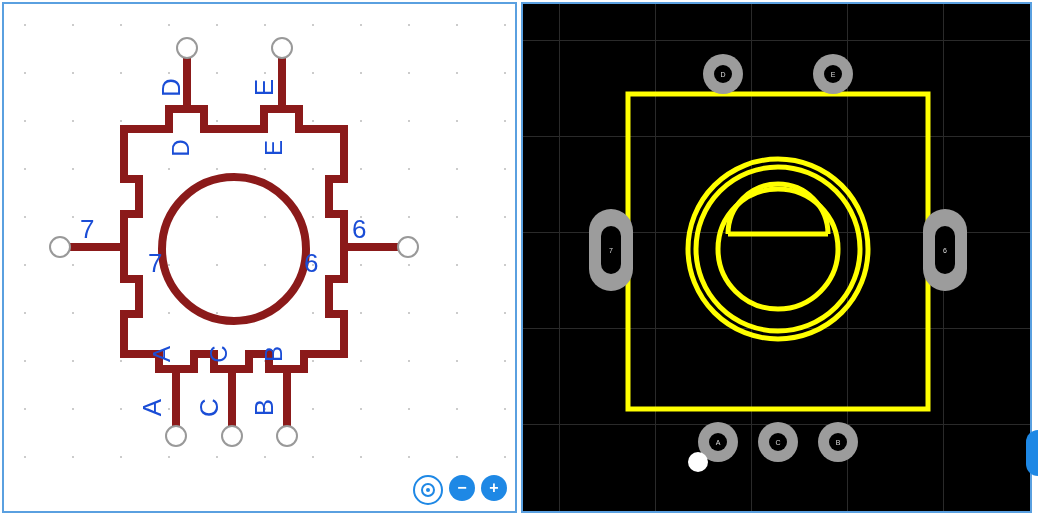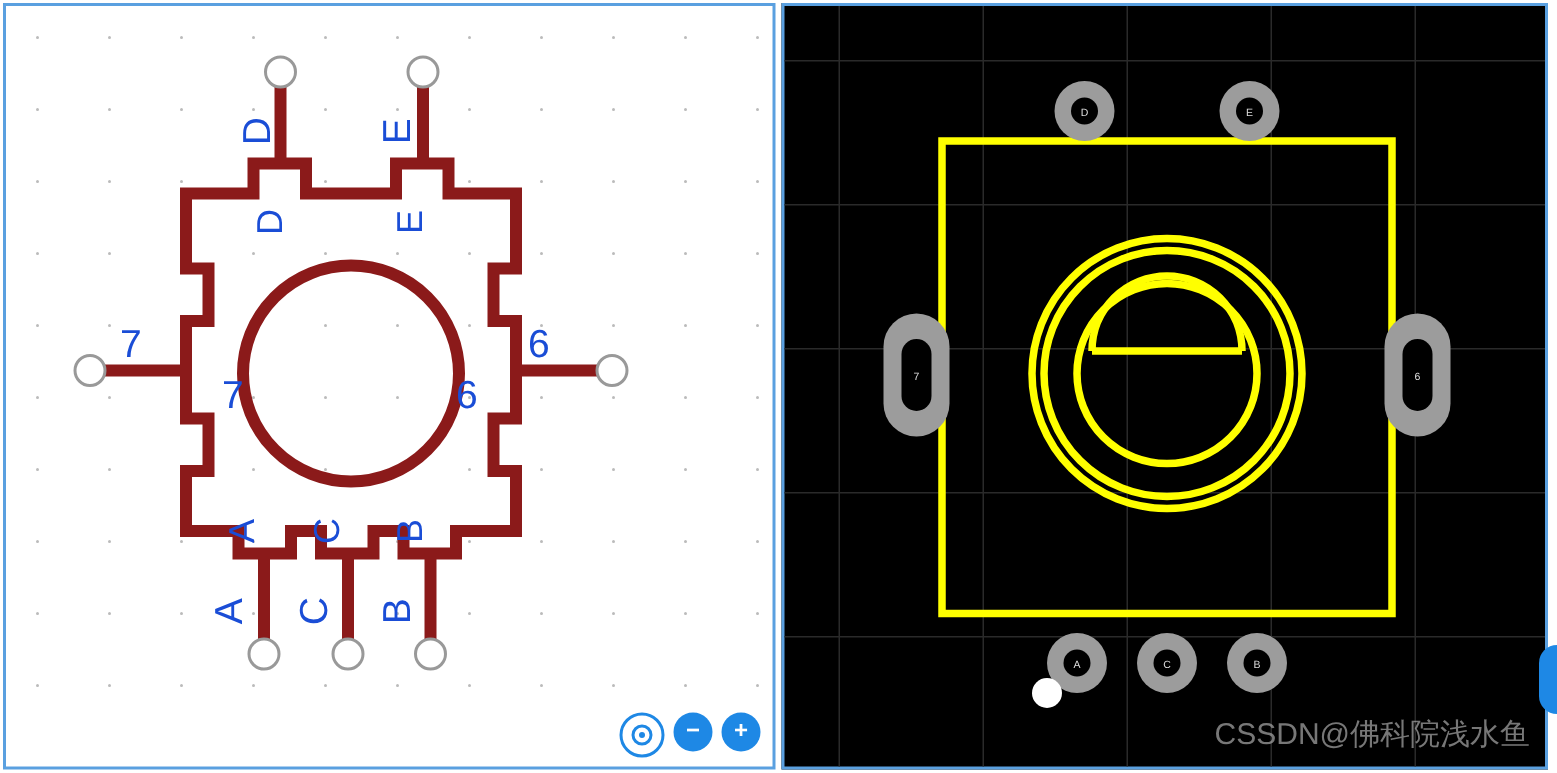--- a/index.html
+++ b/index.html
@@ -281,17 +281,16 @@
         <text x="88" y="249">7</text>
         <text x="422" y="249">6</text>
         <text x="195" y="441">A</text>
         <text x="255" y="441">C</text>
         <text x="315" y="441">B</text>
       </g>
 
       <circle cx="175" cy="458" r="10" fill="#fff"></circle>
     </svg>
 
-    <div class="wm">CSSDN@佛科院浅水鱼</div>
   </div>
 
   <div class="bluepill"></div>
 </div>
 
 </body></html>

